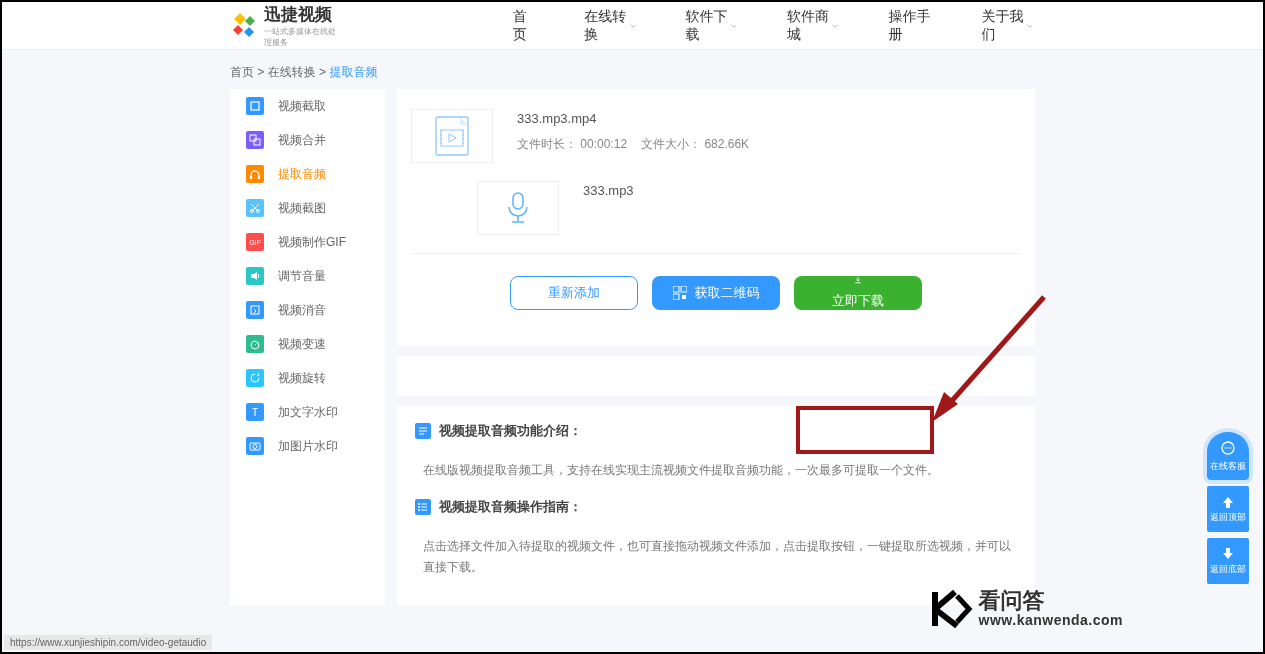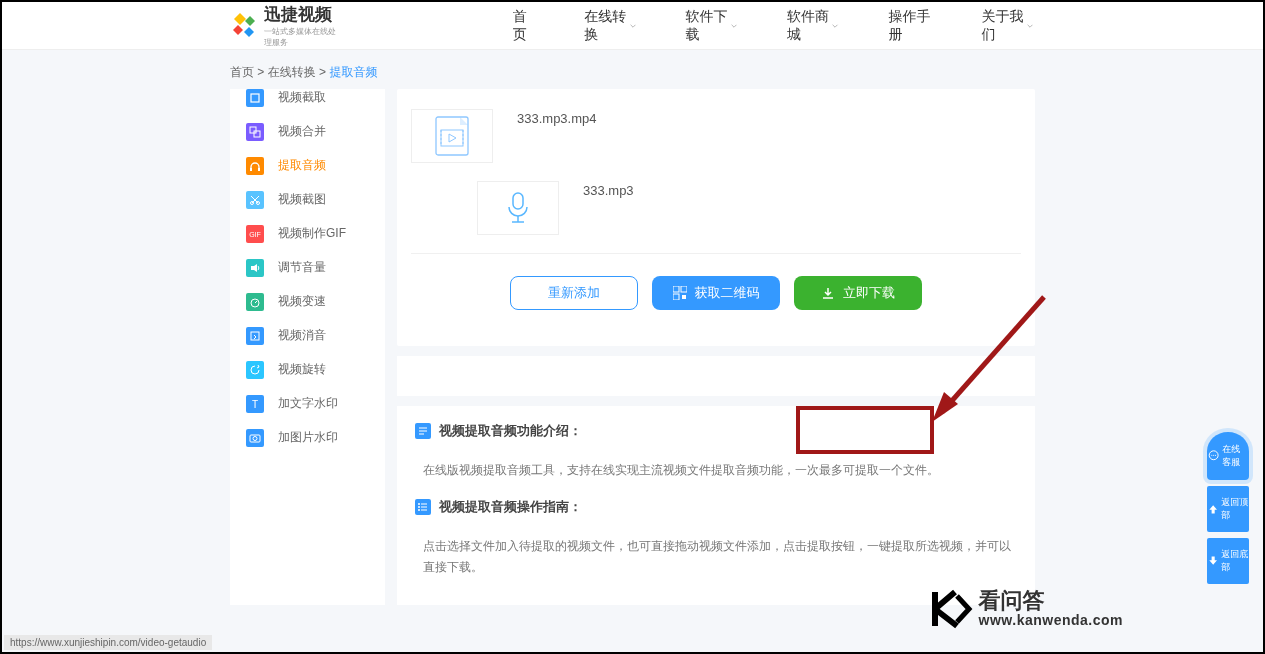--- a/index.html
+++ b/index.html
@@ -11,45 +11,45 @@
 .logo-sub { font-size: 8px; color: #999; display: block; }
 .nav { display: flex; margin-left: 170px; gap: 50px; }
 .nav a { color: #333; text-decoration: none; font-size: 14px; display: flex; align-items: center; gap: 3px; }
 .nav a svg { width: 8px; height: 8px; }
 .page-body { background: #f5f7fa; height: calc(100% - 48px); padding: 14px 0 0 0; }
 .container { width: 805px; margin: 0 auto; }
 .breadcrumb { font-size: 12px; color: #666; margin-bottom: 8px; padding-left: 0; }
 .breadcrumb .active { color: #3499ff; }
 .layout { display: flex; gap: 12px; }
 .sidebar { width: 155px; background: #fff; }
-.sidebar-item { height: 34px; display: flex; padding-left: 16px; gap: 14px; cursor: pointer; font-size: 12px; color: #666; }
+.sidebar-item { height: 34px; display: flex; align-items: center; padding-left: 16px; gap: 14px; cursor: pointer; font-size: 12px; color: #666; }
 .sidebar-item svg { width: 18px; height: 18px; }
 .sidebar-item.active { color: #ff8a00; }
 .content { flex: 1; }
 .panel { background: #fff; padding: 20px 14px 10px 14px; border-radius: 2px; position: relative; }
 .file-row { display: flex; align-items: flex-start; margin-bottom: 18px; gap: 24px; }
 .file-thumb { width: 82px; height: 54px; border: 1px solid #eee; display: flex; align-items: center; justify-content: center; background: #fff; }
 .file-info { padding-top: 2px; }
 .file-name { font-size: 13px; color: #555; margin-bottom: 10px; }
 .file-meta { font-size: 12px; color: #888; display: flex; gap: 14px; }
 .file-meta span { white-space: nowrap; }
 .divider-h { border: none; border-top: 1px solid #f0f0f0; margin: 6px 0 22px 0; }
 .action-row { display: flex; justify-content: center; gap: 14px; padding-bottom: 26px; position: relative; }
 .btn { width: 128px; height: 34px; display: flex; align-items: center; justify-content: center; gap: 8px; font-size: 13px; border-radius: 8px; cursor: pointer; }
 .btn-outline { border: 1px solid #3499ff; color: #3499ff; background: #fff; }
 .btn-blue { background: #3499ff; color: #fff; border: none; align-items: center; }
-.btn-green { background: #3bb22f; color: #fff; border: none; }
+.btn-green { background: #3bb22f; color: #fff; border: none; flex-direction: column; }
 .ring { pointer-events: none; position: absolute; border: 4px solid #a01818; width: 138px; height: 48px; right: 101px; top: 317px; }
 .arrow { pointer-events: none; position: absolute; right: -19px; top: 203px; }
 .ad { background: #fff; height: 40px; margin-top: 10px; }
 .info-sec { background: #fff; margin-top: 10px; padding: 16px 18px 16px 18px; }
 .info-title { display: flex; align-items: center; gap: 8px; font-size: 13px; color: #444; font-weight: bold; margin-bottom: 10px; }
 .info-body { font-size: 12px; color: #777; padding: 10px 0 10px 8px; line-height: 1.8; }
 .side-float { position: fixed; right: 16px; bottom: 70px; display: flex; flex-direction: column; gap: 6px; }
-.float-btn { width: 42px; height: 46px; background: #3499ff; color: #fff; display: flex; align-items: center; justify-content: center; font-size: 9px; cursor: pointer; border-radius: 2px; gap: 2px; margin-left: 24px; }
+.float-btn { width: 42px; height: 46px; background: #3499ff; color: #fff; display: flex; flex-direction: column; align-items: center; justify-content: center; font-size: 9px; cursor: pointer; border-radius: 2px; gap: 2px; margin-left: 24px; }
 .float-btn.svc { border-radius: 50% 50% 4px 4px / 40% 40% 4px 4px; height: 48px; background: #3499ff; box-shadow: 0 0 0 4px rgba(52,153,255,0.18); }
 .watermark { position: absolute; right: 140px; bottom: 20px; display: flex; align-items: center; gap: 6px; }
 .watermark .txt { line-height: 1.1; }
 .watermark .txt .big { font-size: 22px; font-weight: bold; }
 .watermark .txt .url { font-size: 14px; font-weight: bold; letter-spacing: 0.5px; }
 .status-url { position: absolute; left: 2px; bottom: 2px; background: #e8e8e8; color: #666; font-size: 10px; padding: 2px 6px; }
 </style>
 </head>
 <body>
 
@@ -154,33 +154,33 @@
         <div class="sidebar-item">
             <svg viewBox="0 0 18 18">
               <rect width="18" height="18" rx="2" fill="#2bc6c6"></rect>
               <path d="M5 7v4h3l3 2V5L8 7z" fill="#fff"></path>
               <path d="M12 7c1 1 1 3 0 4" fill="none" stroke="#fff"></path>
             </svg>
             <span>调节音量</span>
           </div>
         <div class="sidebar-item">
             <svg viewBox="0 0 18 18">
+              <rect width="18" height="18" rx="2" fill="#3499ff"></rect>
+              <rect x="5" y="5" width="8" height="8" fill="none" stroke="#fff"></rect>
+              <path d="M8 8l2 2-2 2" fill="none" stroke="#fff"></path>
+            </svg>
+            <span>视频消音</span>
+          </div>
+        <div class="sidebar-item">
+            <svg viewBox="0 0 18 18">
               <rect width="18" height="18" rx="2" fill="#2ebb8f"></rect>
               <circle cx="9" cy="10" r="4" fill="none" stroke="#fff"></circle>
               <path d="M9 10l2-2" stroke="#fff"></path>
             </svg>
             <span>视频变速</span>
-          </div>
-        <div class="sidebar-item">
-            <svg viewBox="0 0 18 18">
-              <rect width="18" height="18" rx="2" fill="#3499ff"></rect>
-              <rect x="5" y="5" width="8" height="8" fill="none" stroke="#fff"></rect>
-              <path d="M8 8l2 2-2 2" fill="none" stroke="#fff"></path>
-            </svg>
-            <span>视频消音</span>
           </div>
         <div class="sidebar-item">
             <svg viewBox="0 0 18 18">
               <rect width="18" height="18" rx="2" fill="#2bc6ff"></rect>
               <path d="M9 5a4 4 0 104 4" fill="none" stroke="#fff"></path>
               <path d="M12 4l1 2-2 1" fill="none" stroke="#fff"></path>
             </svg>
             <span>视频旋转</span>
           </div>
         <div class="sidebar-item">
@@ -209,20 +209,24 @@
                 <rect x="1" y="1" width="32" height="38" rx="2" fill="none" stroke="#8ec7ff" stroke-width="1.3"></rect>
                 <path d="M25 1l8 8h-8z" fill="#8ec7ff" opacity="0.3"></path>
                 <rect x="6" y="14" width="22" height="16" fill="none" stroke="#8ec7ff"></rect>
                 <line x1="6" y1="14" x2="6" y2="30" stroke="#8ec7ff" stroke-dasharray="2 2"></line>
                 <line x1="28" y1="14" x2="28" y2="30" stroke="#8ec7ff" stroke-dasharray="2 2"></line>
                 <path d="M14 18v8l7-4z" fill="none" stroke="#8ec7ff"></path>
               </svg>
             </div>
             <div class="file-info">
               <div class="file-name">333.mp3.mp4</div>
+              <div class="file-meta">
+                <span><span>文件时长：</span> <span>00:00:12</span></span>
+                <span><span>文件大小：</span> <span>682.66K</span></span>
+              </div>
             </div>
           </div>
 
           <div class="file-row" style="margin-left:66px;">
             <div class="file-thumb">
               <svg width="34" height="38" viewBox="0 0 34 38">
                 <rect x="12" y="4" width="10" height="16" rx="5" fill="none" stroke="#59b7ff" stroke-width="1.5"></rect>
                 <path d="M8 18a9 9 0 0018 0" fill="none" stroke="#59b7ff" stroke-width="1.5"></path>
                 <line x1="17" y1="27" x2="17" y2="33" stroke="#59b7ff" stroke-width="1.5"></line>
                 <line x1="11" y1="33" x2="23" y2="33" stroke="#59b7ff" stroke-width="1.5"></line>

